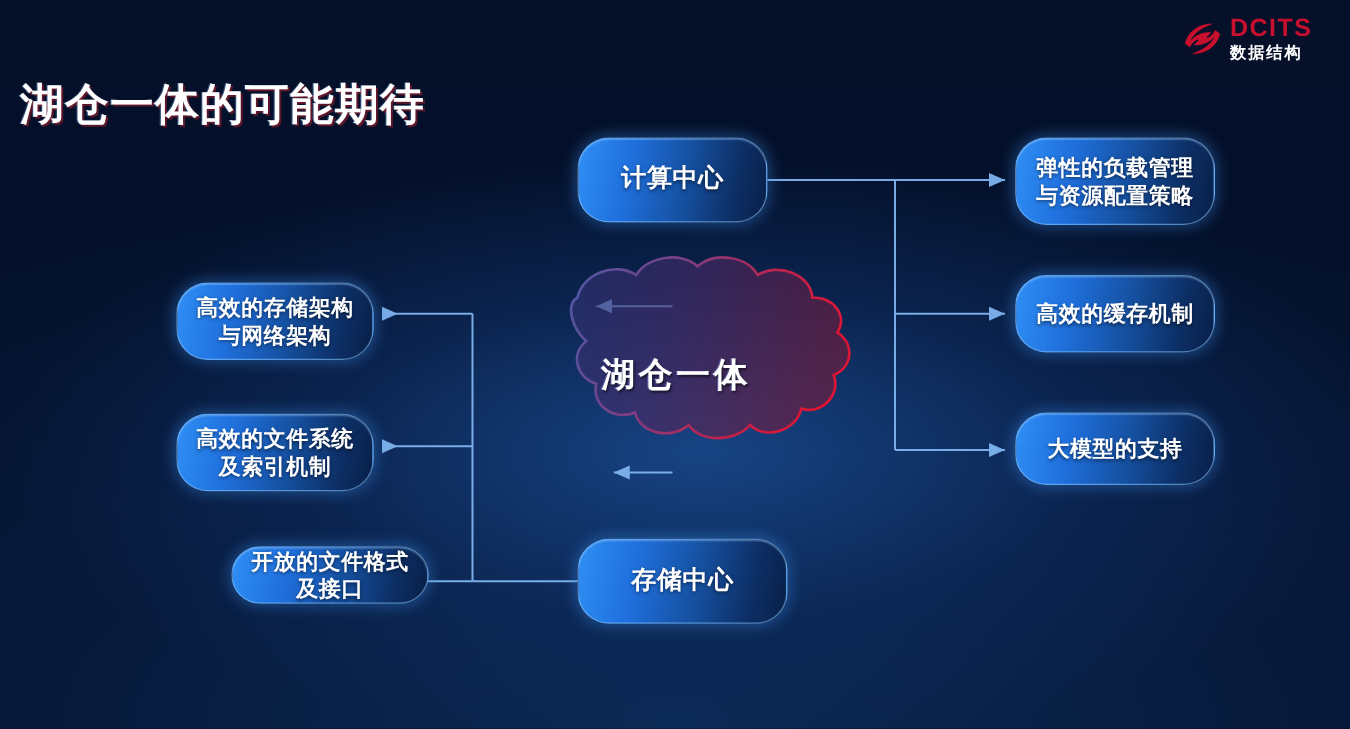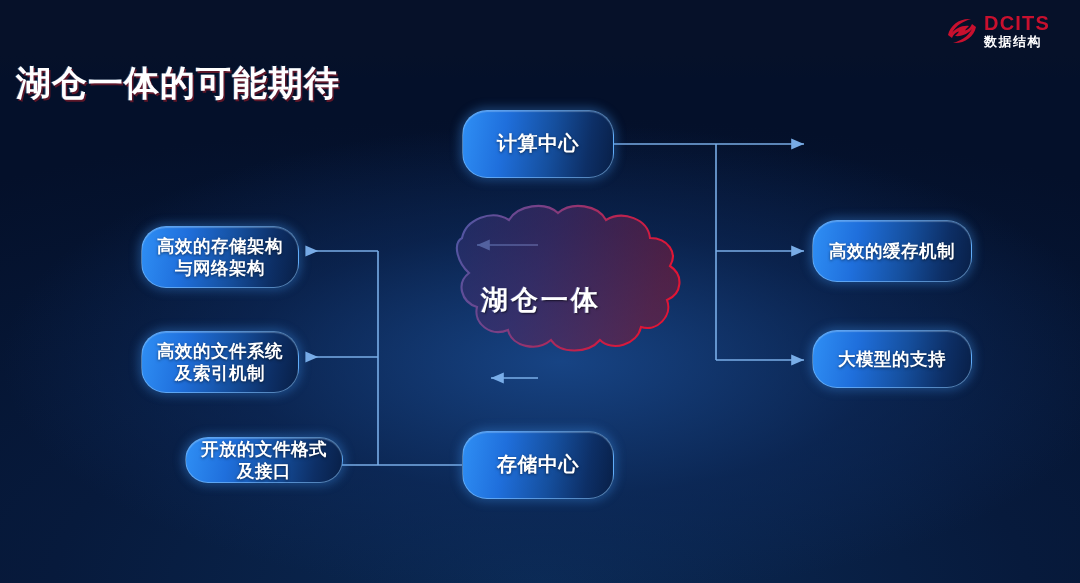--- a/index.html
+++ b/index.html
@@ -91,21 +91,21 @@
     font-weight: bold;
     line-height: 1.28;
     text-shadow: 0 1px 3px rgba(0,0,0,0.55);
     letter-spacing: 0.5px;
   }
   .node.center-node { font-size: 20px; }
   .node.leaf-node   { font-size: 17.5px; padding: 0 10px; }
 
   
   #node-compute   { left: 462px; top: 110px; width: 152px; height: 68px; }
-  #node-storage   { left: 462px; top: 431px; width: 152px; height: 68px; }
+  #node-storage   { left: 462px; top: 431px; width: 168px; height: 68px; }
 
   #node-left-1    { left: 141px; top: 226px; width: 158px; height: 62px; }
   #node-left-2    { left: 141px; top: 331px; width: 158px; height: 62px; }
   #node-left-3    { left: 141px; top: 437px; width: 158px; height: 46px; margin-left: 44px; }
 
   #node-right-1   { left: 812px; top: 110px; width: 160px; height: 70px; }
   #node-right-2   { left: 812px; top: 220px; width: 160px; height: 62px; }
   #node-right-3   { left: 812px; top: 330px; width: 160px; height: 58px; }
 
   
@@ -234,20 +234,23 @@
   <div class="node leaf-node" id="node-left-2">
     <span>高效的文件系统及索引机制</span>
   </div>
   <div class="node leaf-node" id="node-left-1">
     <span>高效的存储架构与网络架构</span>
   </div>
   <div class="node leaf-node" id="node-left-3">
     <span>开放的文件格式及接口</span>
   </div>
 
+  <div class="node leaf-node" id="node-right-1">
+    <span>弹性的负载管理与资源配置策略</span>
+  </div>
   <div class="node leaf-node" id="node-right-2">
     <span>高效的缓存机制</span>
   </div>
   <div class="node leaf-node" id="node-right-3">
     <span>大模型的支持</span>
   </div>
 
 </div>
 
 </body></html>

